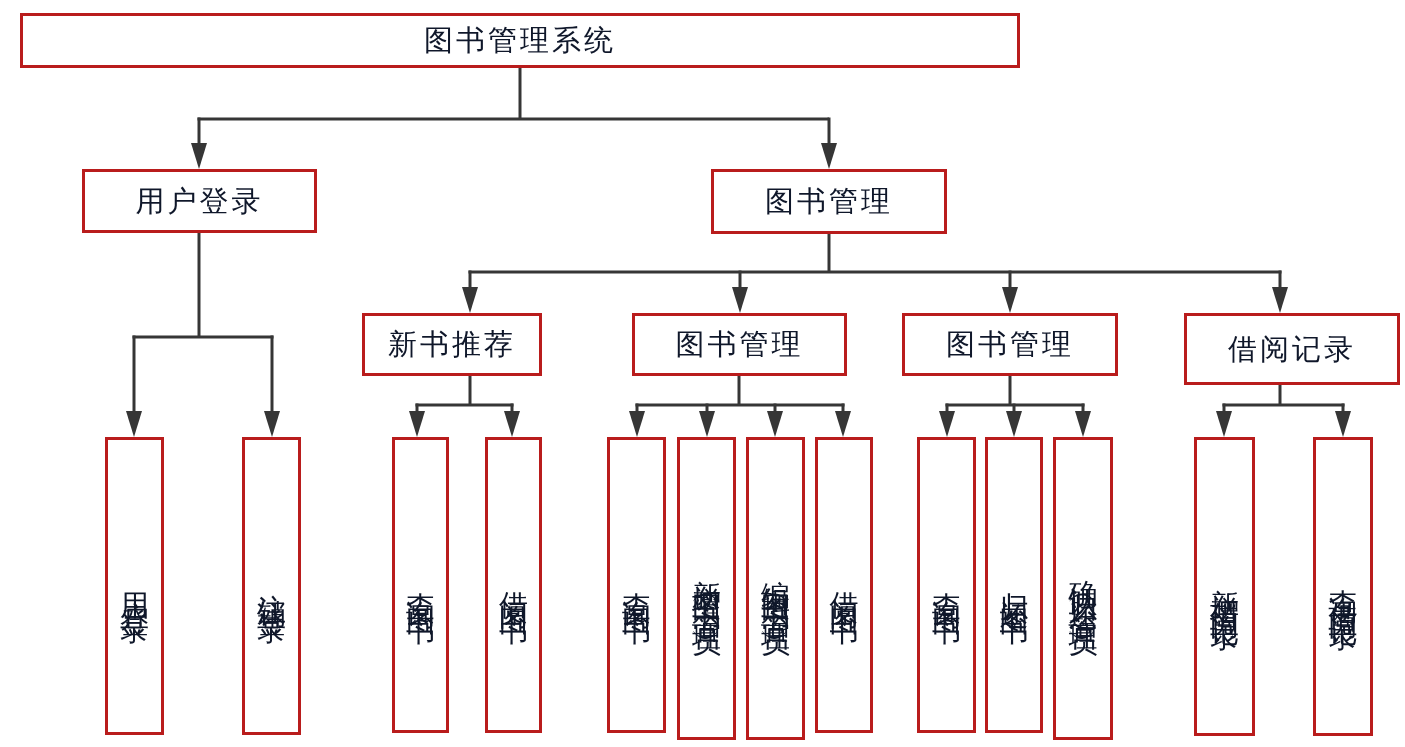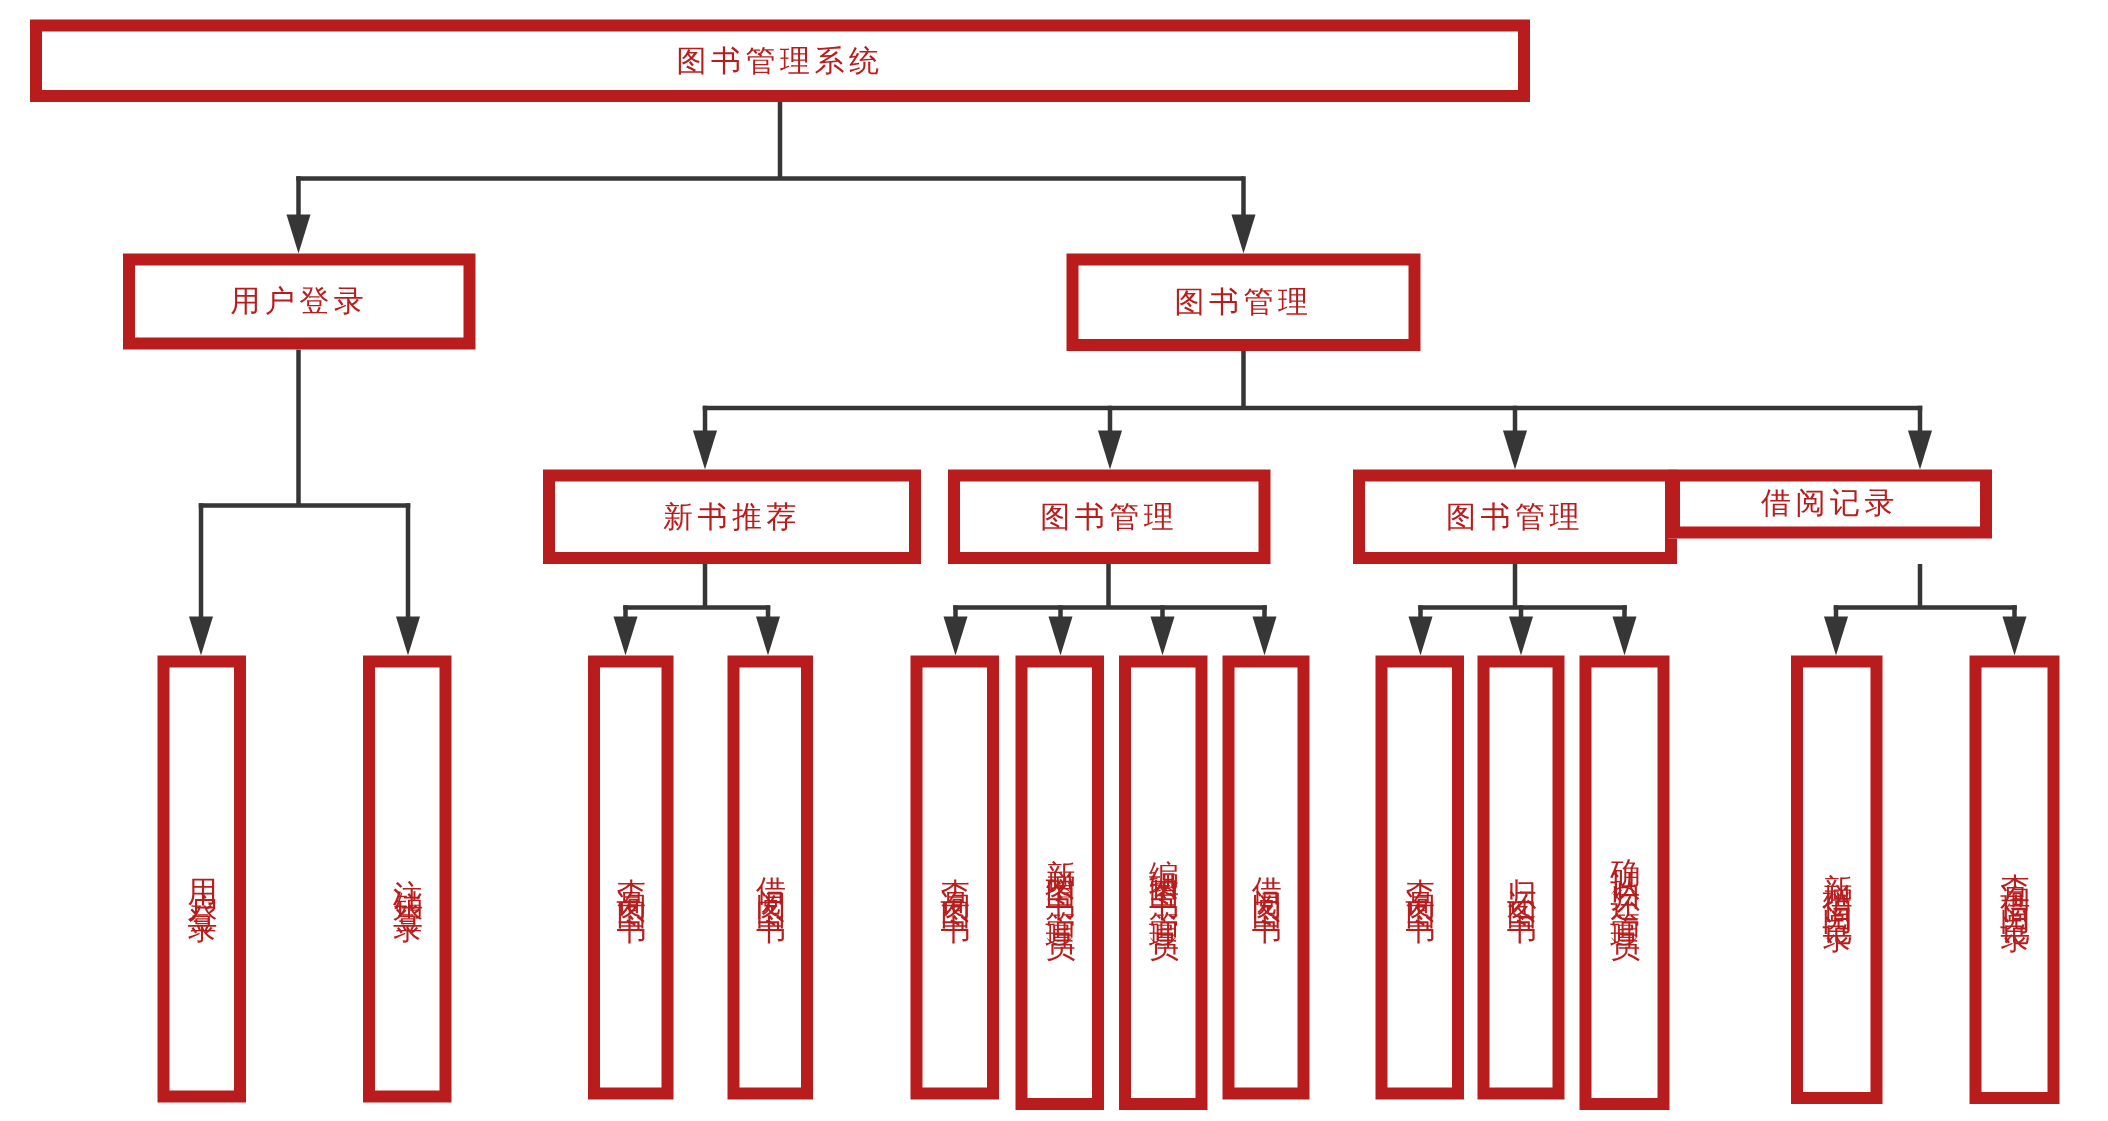--- a/index.html
+++ b/index.html
@@ -8,27 +8,27 @@
     background: #ffffff;
     font-family: "Liberation Sans", "DejaVu Sans", sans-serif;
     position: relative;
     overflow: hidden;
   }
   #stage { position: absolute; left: 0; top: 0; width: 1405px; height: 747px; }
   #connectors { position: absolute; left: 0; top: 0; z-index: 1; }
   .box {
     position: absolute;
     box-sizing: border-box;
-    border: 8px solid #b91c1c;
+    border: 3px solid #b91c1c;
     background: #ffffff;
     display: flex;
     align-items: center;
     justify-content: center;
-    color: #b91c1c;
-    font-size: 20px;
+    color: #0f172a;
+    font-size: 29px;
     letter-spacing: 3px;
     z-index: 2;
     line-height: 1;
     text-align: center;
   }
   .hbox { white-space: nowrap; }
   .vbox {
     writing-mode: vertical-rl;
     letter-spacing: 8px;
     white-space: nowrap;
@@ -114,24 +114,24 @@
       <path d="M1224 437 l-8 -26 h16 z"></path>
       <path d="M1343 437 l-8 -26 h16 z"></path>
     </g>
   </svg>
 
   <div class="box hbox" style="left:20px; top:13px; width:1000px; height:55px;">图书管理系统</div>
 
   <div class="box hbox" style="left:82px; top:169px; width:235px; height:64px;">用户登录</div>
   <div class="box hbox" style="left:711px; top:169px; width:236px; height:65px;">图书管理</div>
 
-  <div class="box hbox" style="left:362px; top:313px; width:252px; height:63px;">新书推荐</div>
+  <div class="box hbox" style="left:362px; top:313px; width:180px; height:63px;">新书推荐</div>
   <div class="box hbox" style="left:632px; top:313px; width:215px; height:63px;">图书管理</div>
   <div class="box hbox" style="left:902px; top:313px; width:216px; height:63px;">图书管理</div>
-  <div class="box hbox" style="left:1112px; top:313px; width:216px; height:46px;">借阅记录</div>
+  <div class="box hbox" style="left:1184px; top:313px; width:216px; height:72px;">借阅记录</div>
 
   <div class="box vbox" style="left:105px; top:437px; width:59px; height:298px;">用户登录</div>
   <div class="box vbox" style="left:242px; top:437px; width:59px; height:298px;">注销登录</div>
 
   <div class="box vbox" style="left:392px; top:437px; width:57px; height:296px;">查询图书</div>
   <div class="box vbox" style="left:485px; top:437px; width:57px; height:296px;">借阅图书</div>
 
   <div class="box vbox" style="left:607px; top:437px; width:59px; height:296px;">查询图书</div>
   <div class="box vbox long" style="left:677px; top:437px; width:59px; height:303px;">新增图书（管理员）</div>
   <div class="box vbox long" style="left:746px; top:437px; width:59px; height:303px;">编辑图书（管理员）</div>

